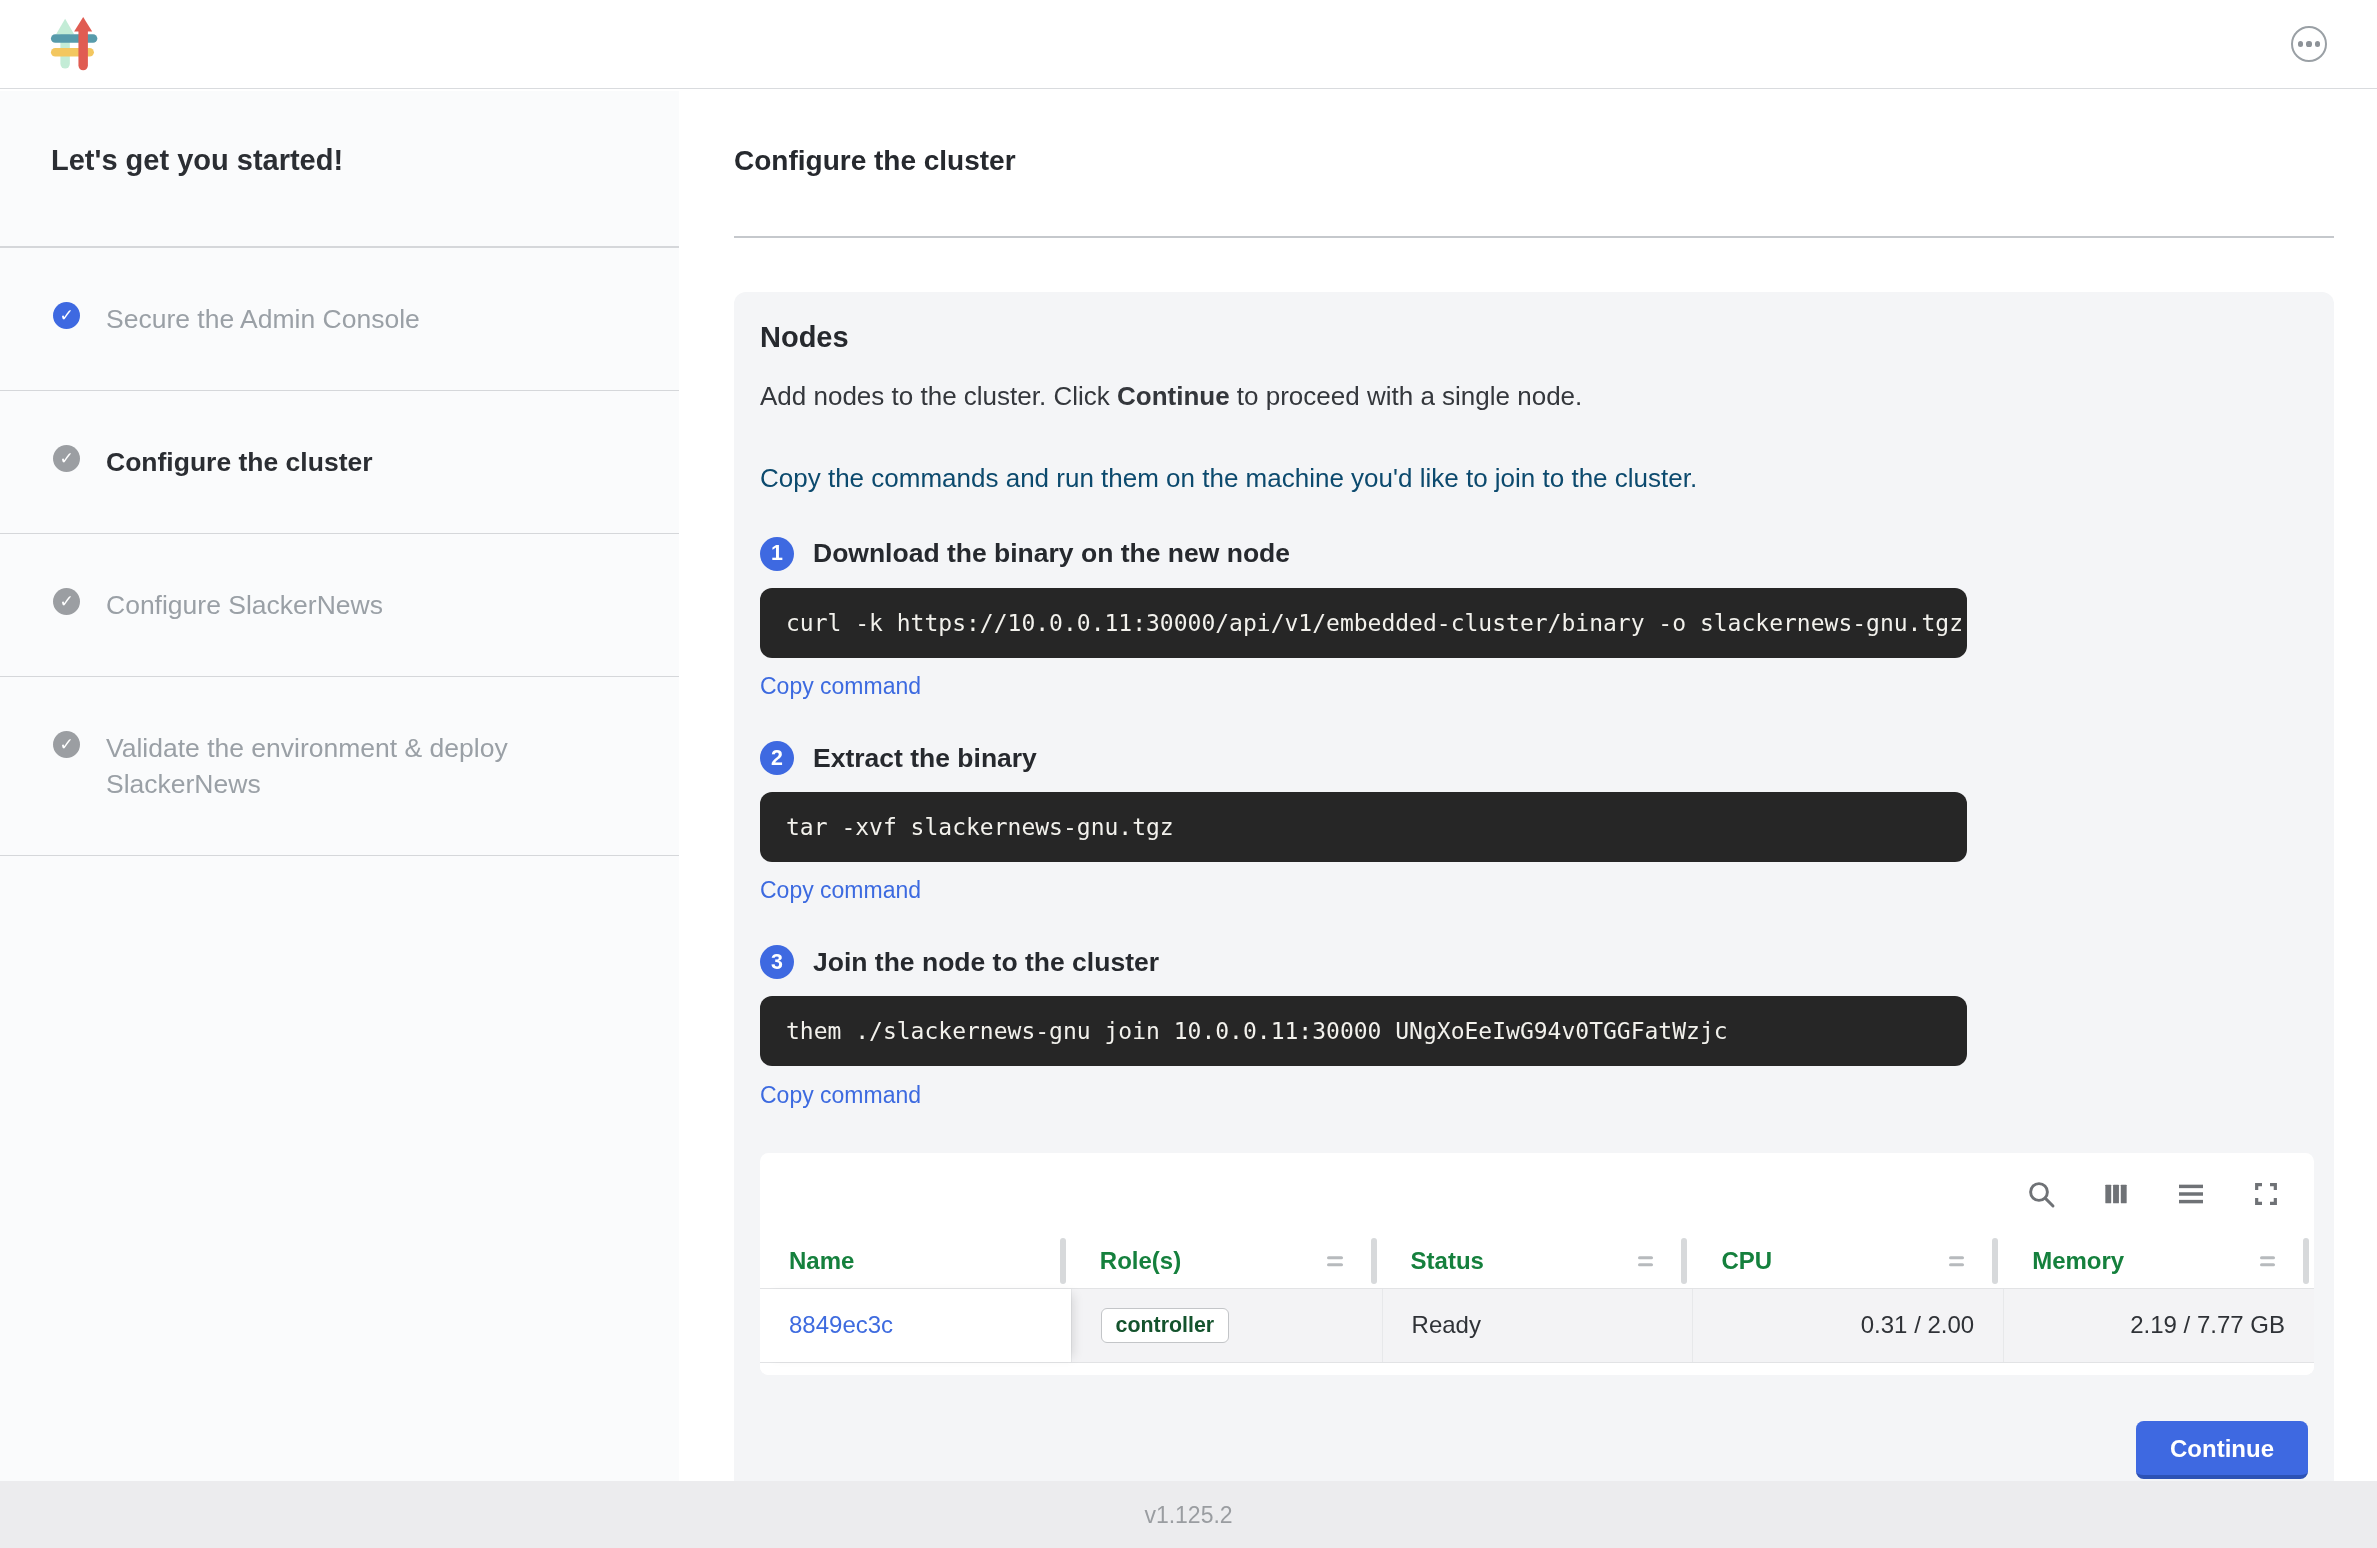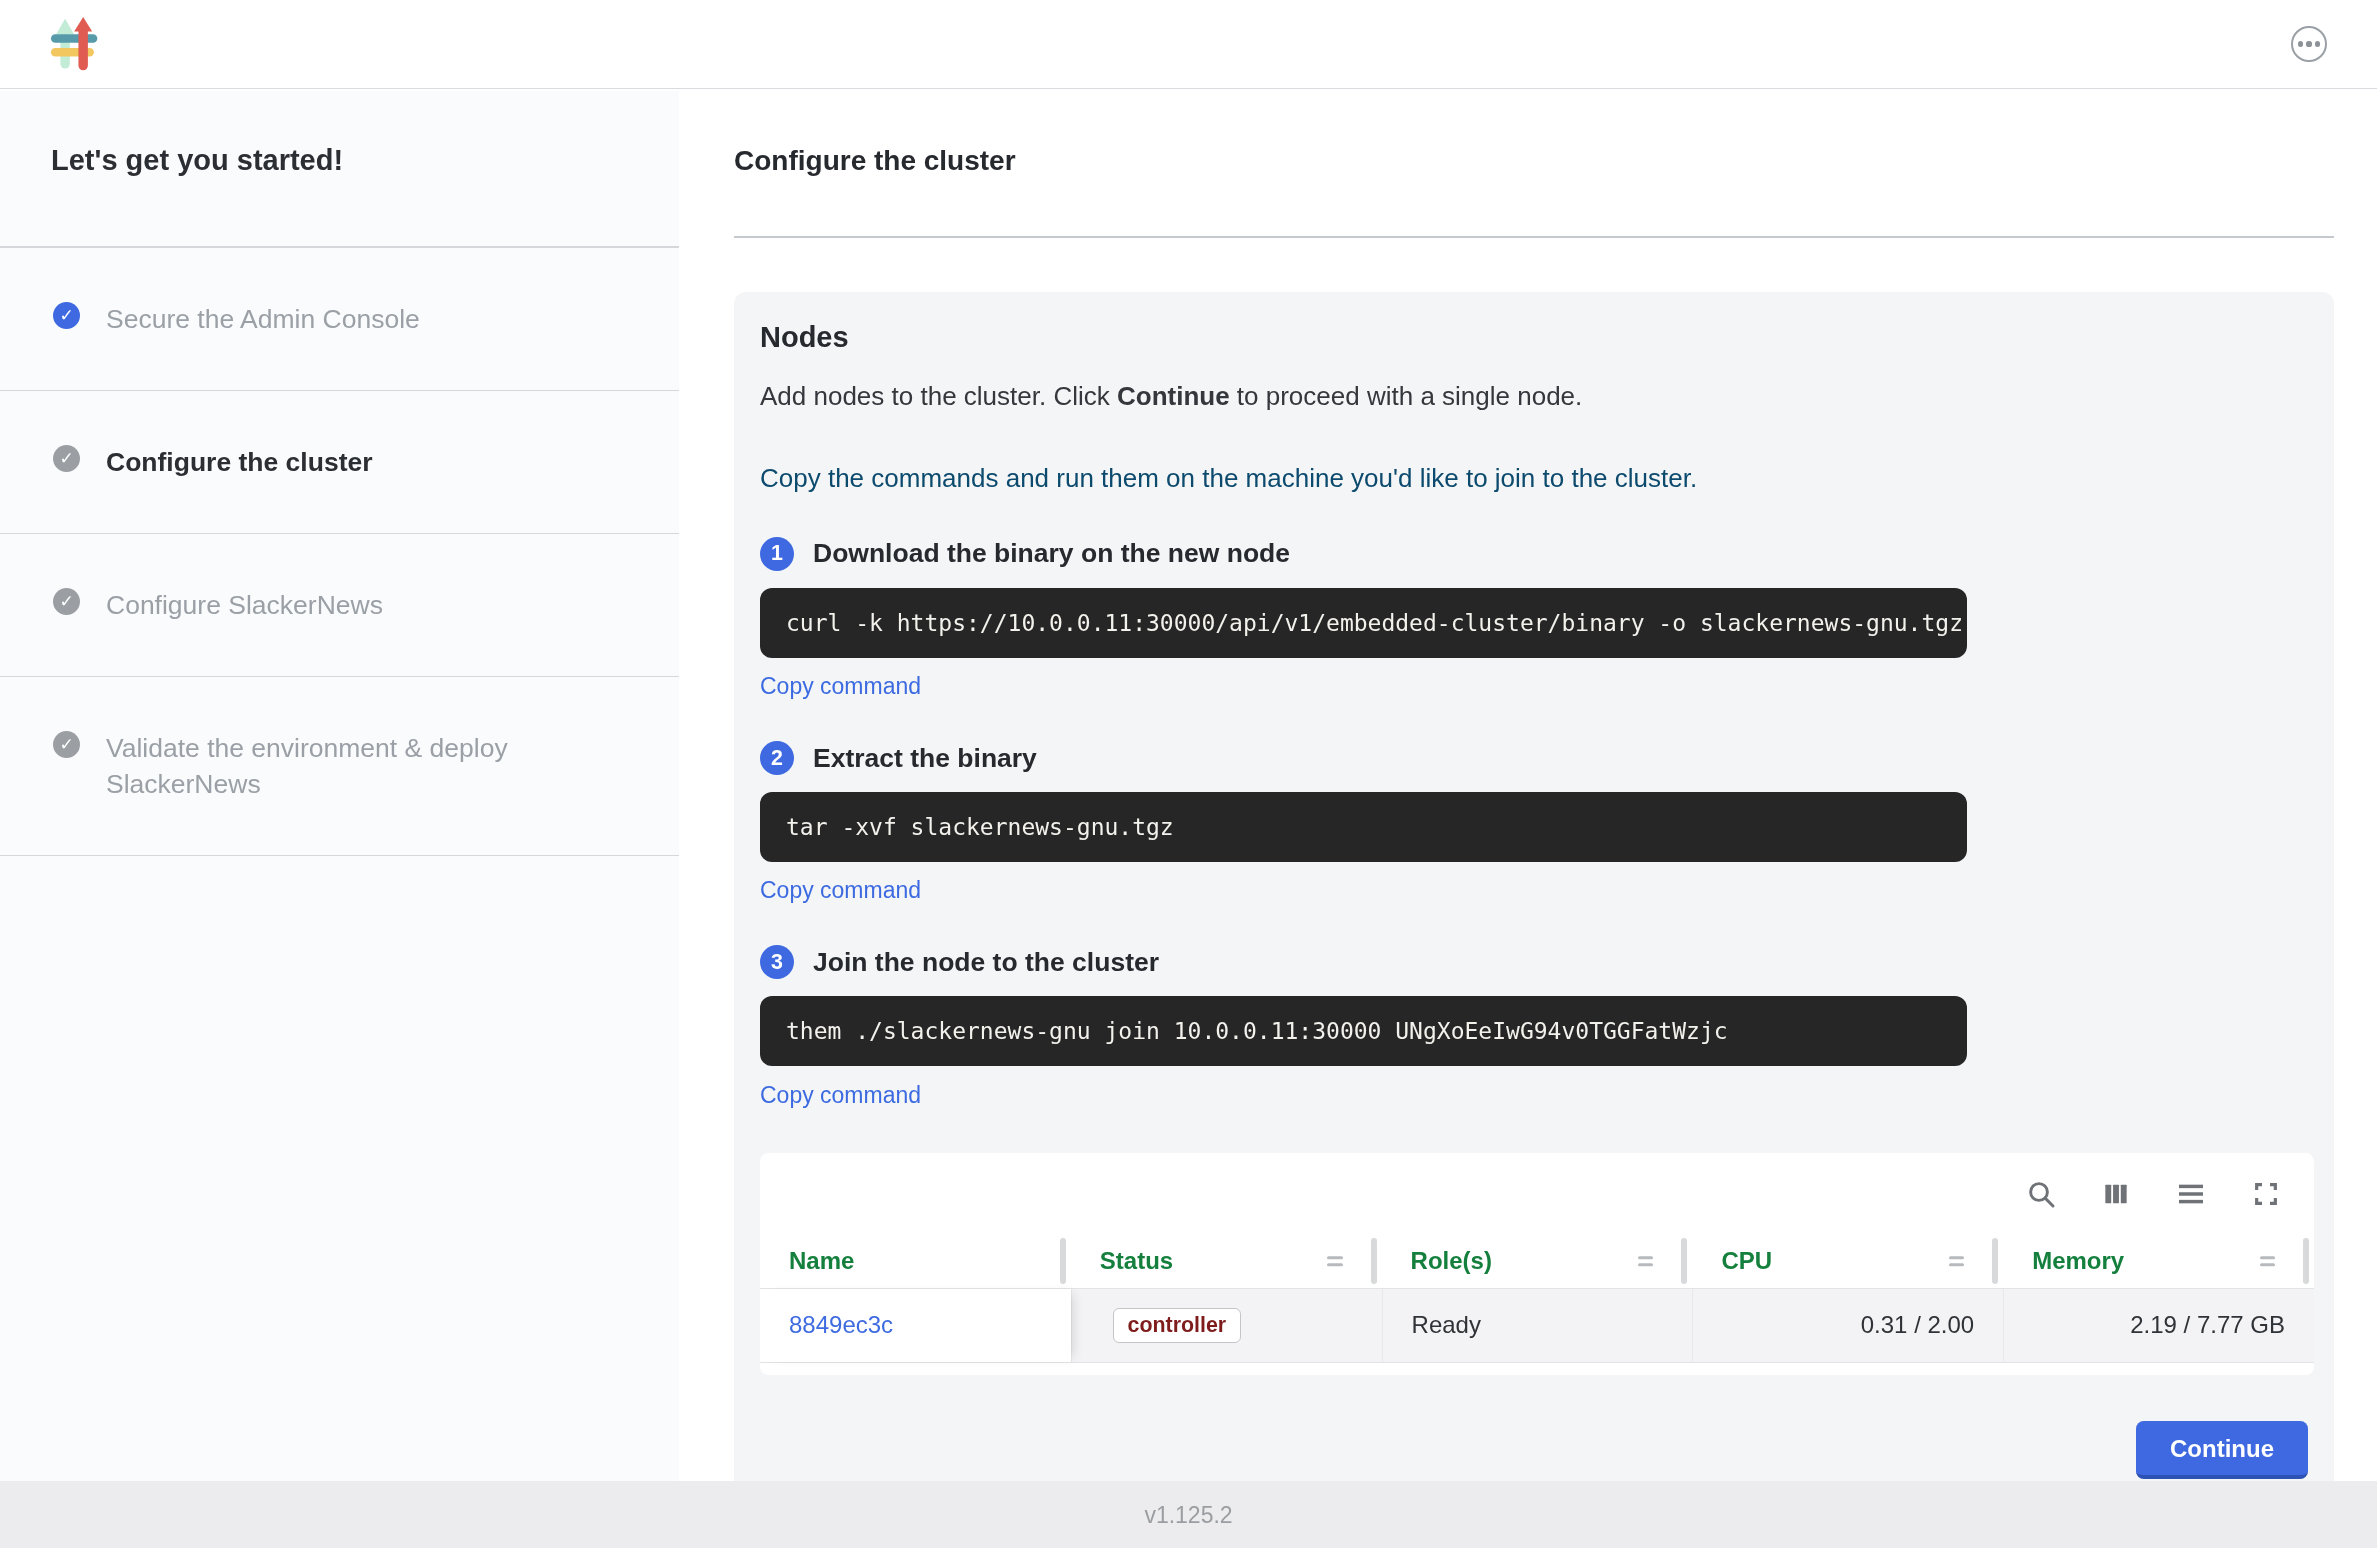--- a/index.html
+++ b/index.html
@@ -70,21 +70,21 @@
     width:6px; height:46px; border-radius:3.4px; background:#d7d9db; }
 
   .grid-row { border-bottom:1.7px solid #e2e3e5; }
   .cell { height:73px; display:flex; align-items:center; padding:0 29px; font-size:24px;
     color:#2f3237; background:#f3f3f5; border-left:1.7px solid #e7e8ea; }
   .cell.name { background:#fff; border-left:none; position:relative; z-index:2;
     box-shadow:8.5px 0 10.3px -5.1px rgba(0,0,0,0.12); }
   .cell.num { justify-content:flex-end; }
   .node-link { color:#3e6bdf; text-decoration:none; cursor:pointer; }
   .chip { display:inline-block; background:#fff; border:1.7px solid #c3c5c8; border-radius:6px;
-    padding:4.3px 13.7px; font-size:21.4px; font-weight:bold; color:#7f1d1d;margin-left:12px; }
+    padding:4.3px 13.7px; font-size:21.4px; font-weight:bold; color:#14532d; }
   .panel-bottom { height:12px; background:#fff; }
 
   .card-actions { margin-top:46px; display:flex; justify-content:flex-end; padding-right:0; }
   .continue-btn { background:#3e69e1; border:none; border-bottom:4.3px solid #2d52b5; border-radius:7.7px;
     color:#fff; font-size:24px; font-weight:bold; font-family:inherit;
     padding:13.7px 34px 12px 34px; cursor:pointer; }
 
   
   .footer { position:absolute; left:0; bottom:0; width:100%; height:68px; background:#ececee;
     display:flex; align-items:center; justify-content:center; font-size:23px; color:#9a9da1; }
@@ -205,29 +205,29 @@
             </svg>
           </button>
         </div>
 
         <div class="grid-head">
           <div class="hcell">
             <span>Name</span>
             <span class="sep-bar"></span>
           </div>
           <div class="hcell">
+            <span>Role(s)</span>
+            <span class="resize-eq">
+                <i></i>
+                <i></i>
+              </span>
+            <span class="sep-bar"></span>
+          </div>
+          <div class="hcell">
             <span>Status</span>
-            <span class="resize-eq">
-                <i></i>
-                <i></i>
-              </span>
-            <span class="sep-bar"></span>
-          </div>
-          <div class="hcell">
-            <span>Role(s)</span>
             <span class="resize-eq">
                 <i></i>
                 <i></i>
               </span>
             <span class="sep-bar"></span>
           </div>
           <div class="hcell">
             <span>CPU</span>
             <span class="resize-eq">
                 <i></i>

